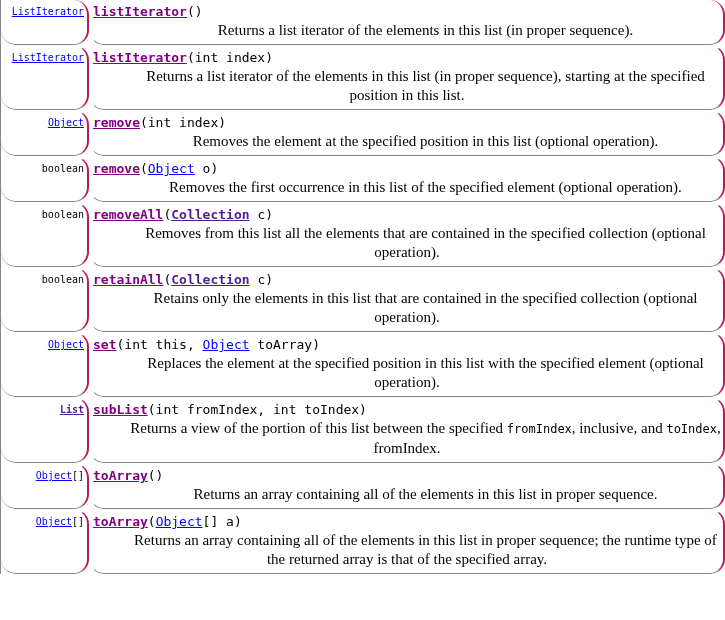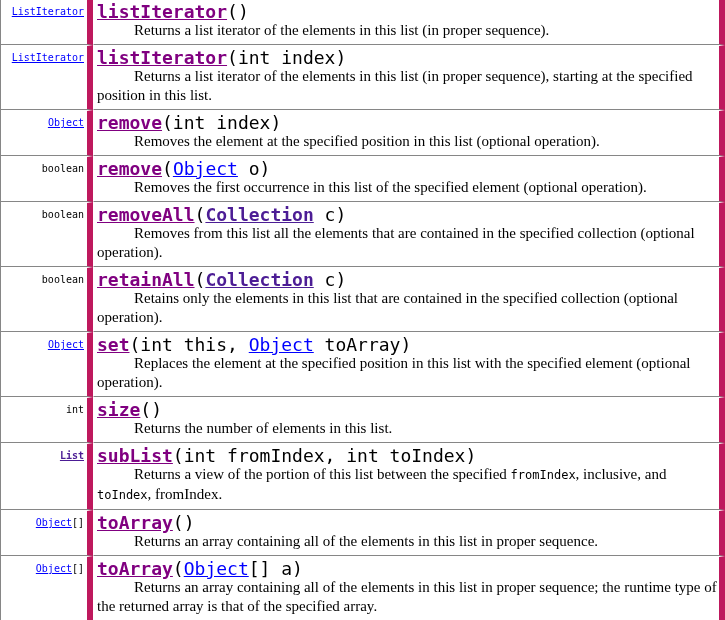--- a/index.html
+++ b/index.html
@@ -10,52 +10,54 @@
   }
   table.summary {
     width: 725px;
     border-collapse: separate;
     border-spacing: 0;
     border-left: 1px solid #868686;
     table-layout: fixed;
   }
   td {
     vertical-align: top;
-    border-right: 6px solid #be185d;
+    border-right: 2px solid #be185d;
     border-bottom: 1px solid #868686;
     border-top: 1px solid #ffffff;
+    border-radius: 15px;
   }
   tr:first-child td { border-top: none; }
   td.col-type {
     width: 80px;
     text-align: right;
     padding: 5px 3px 3px 3px;
     font-family: "DejaVu Sans Mono", monospace;
     font-size: 10px;
     line-height: 13px;
     color: #000000;
     word-wrap: break-word;
   }
   td.col-method {
     padding: 3px 2px 4px 3px;
     border-left: 1px solid #ffffff;
   }
   .sig {
     font-family: "DejaVu Sans Mono", monospace;
-    font-size: 18px;
+    font-size: 13px;
     line-height: 18px;
     color: #000000;
     white-space: nowrap;
   }
   .desc {
     font-family: "Liberation Serif", serif;
     font-size: 15px;
     line-height: 19px;
     color: #000000;
     text-indent: 37px;
+    text-align: center;
   }
   .desc .inline-code {
     font-family: "DejaVu Sans Mono", monospace;
     font-size: 12px;
     text-indent: 0;
   }
   a.lnk {
     text-decoration: underline;
     cursor: pointer;
   }
@@ -117,27 +119,20 @@
         </td>
       </tr>
       <tr>
         <td class="col-type"><a class="lnk new">Object</a></td>
         <td class="col-method">
           <div class="sig"><a class="method-lnk">set</a><span class="plain">(int this, </span><a class="lnk new">Object</a><span class="plain"> toArray)</span></div>
           <div class="desc"><span class="plain">Replaces the element at the specified position in this list with the specified element (optional operation).</span></div>
         </td>
       </tr>
       <tr>
-        <td class="col-type"><span class="plain">int</span></td>
-        <td class="col-method">
-          <div class="sig"><a class="method-lnk">size</a><span class="plain">()</span></div>
-          <div class="desc"><span class="plain">Returns the number of elements in this list.</span></div>
-        </td>
-      </tr>
-      <tr>
         <td class="col-type"><a class="lnk visited">List</a></td>
         <td class="col-method">
           <div class="sig"><a class="method-lnk">subList</a><span class="plain">(int fromIndex, int toIndex)</span></div>
           <div class="desc"><span class="plain">Returns a view of the portion of this list between the specified </span><code class="inline-code">fromIndex</code><span class="plain">, inclusive, and </span><code class="inline-code">toIndex</code><span class="plain">, fromIndex.</span></div>
         </td>
       </tr>
       <tr>
         <td class="col-type"><a class="lnk new">Object</a><span class="plain">[]</span></td>
         <td class="col-method">
           <div class="sig"><a class="method-lnk">toArray</a><span class="plain">()</span></div>

